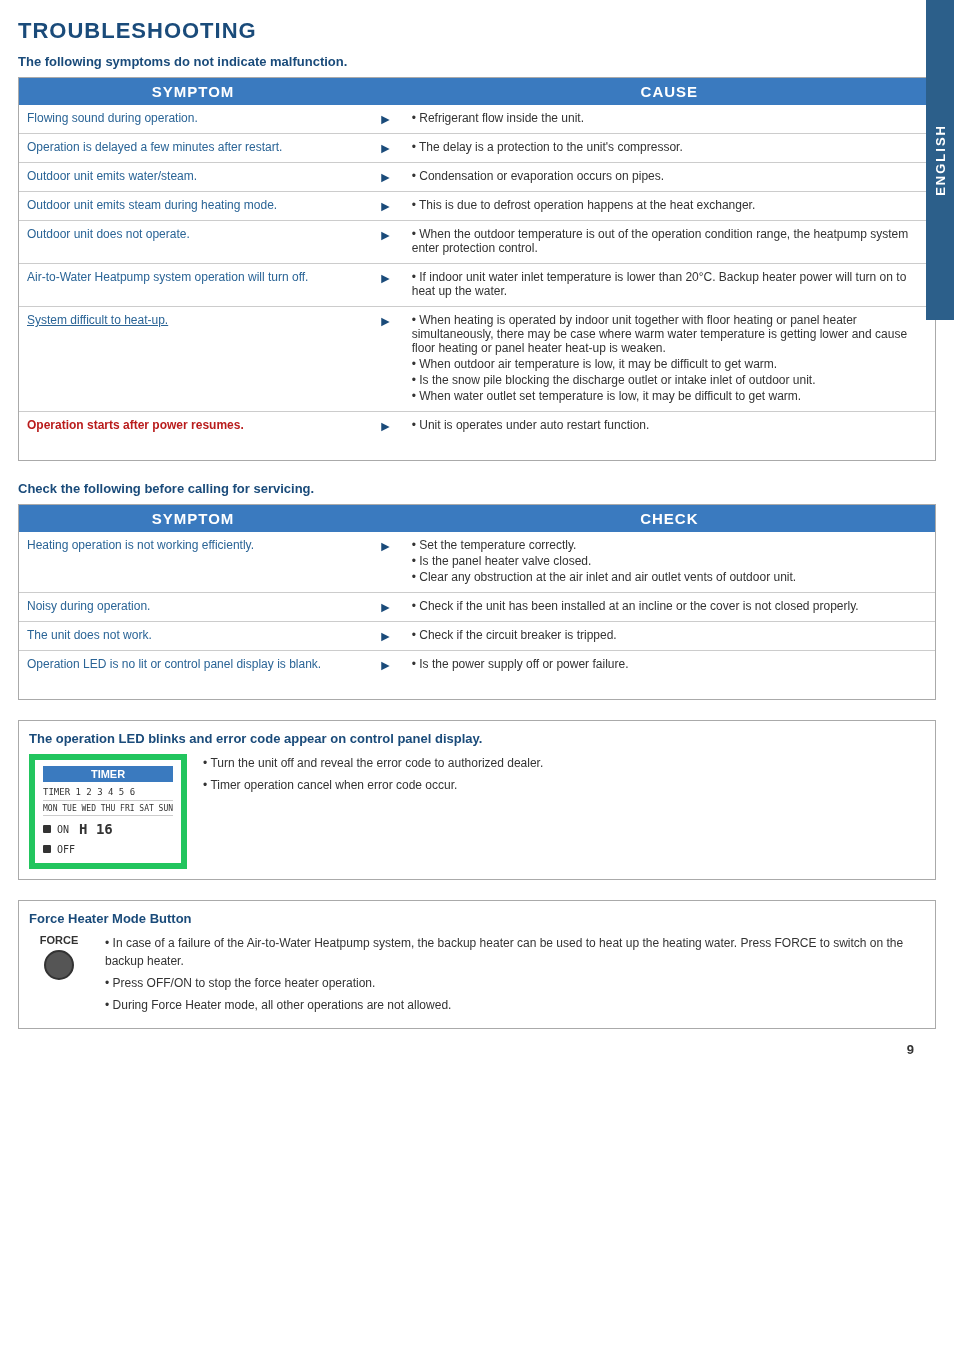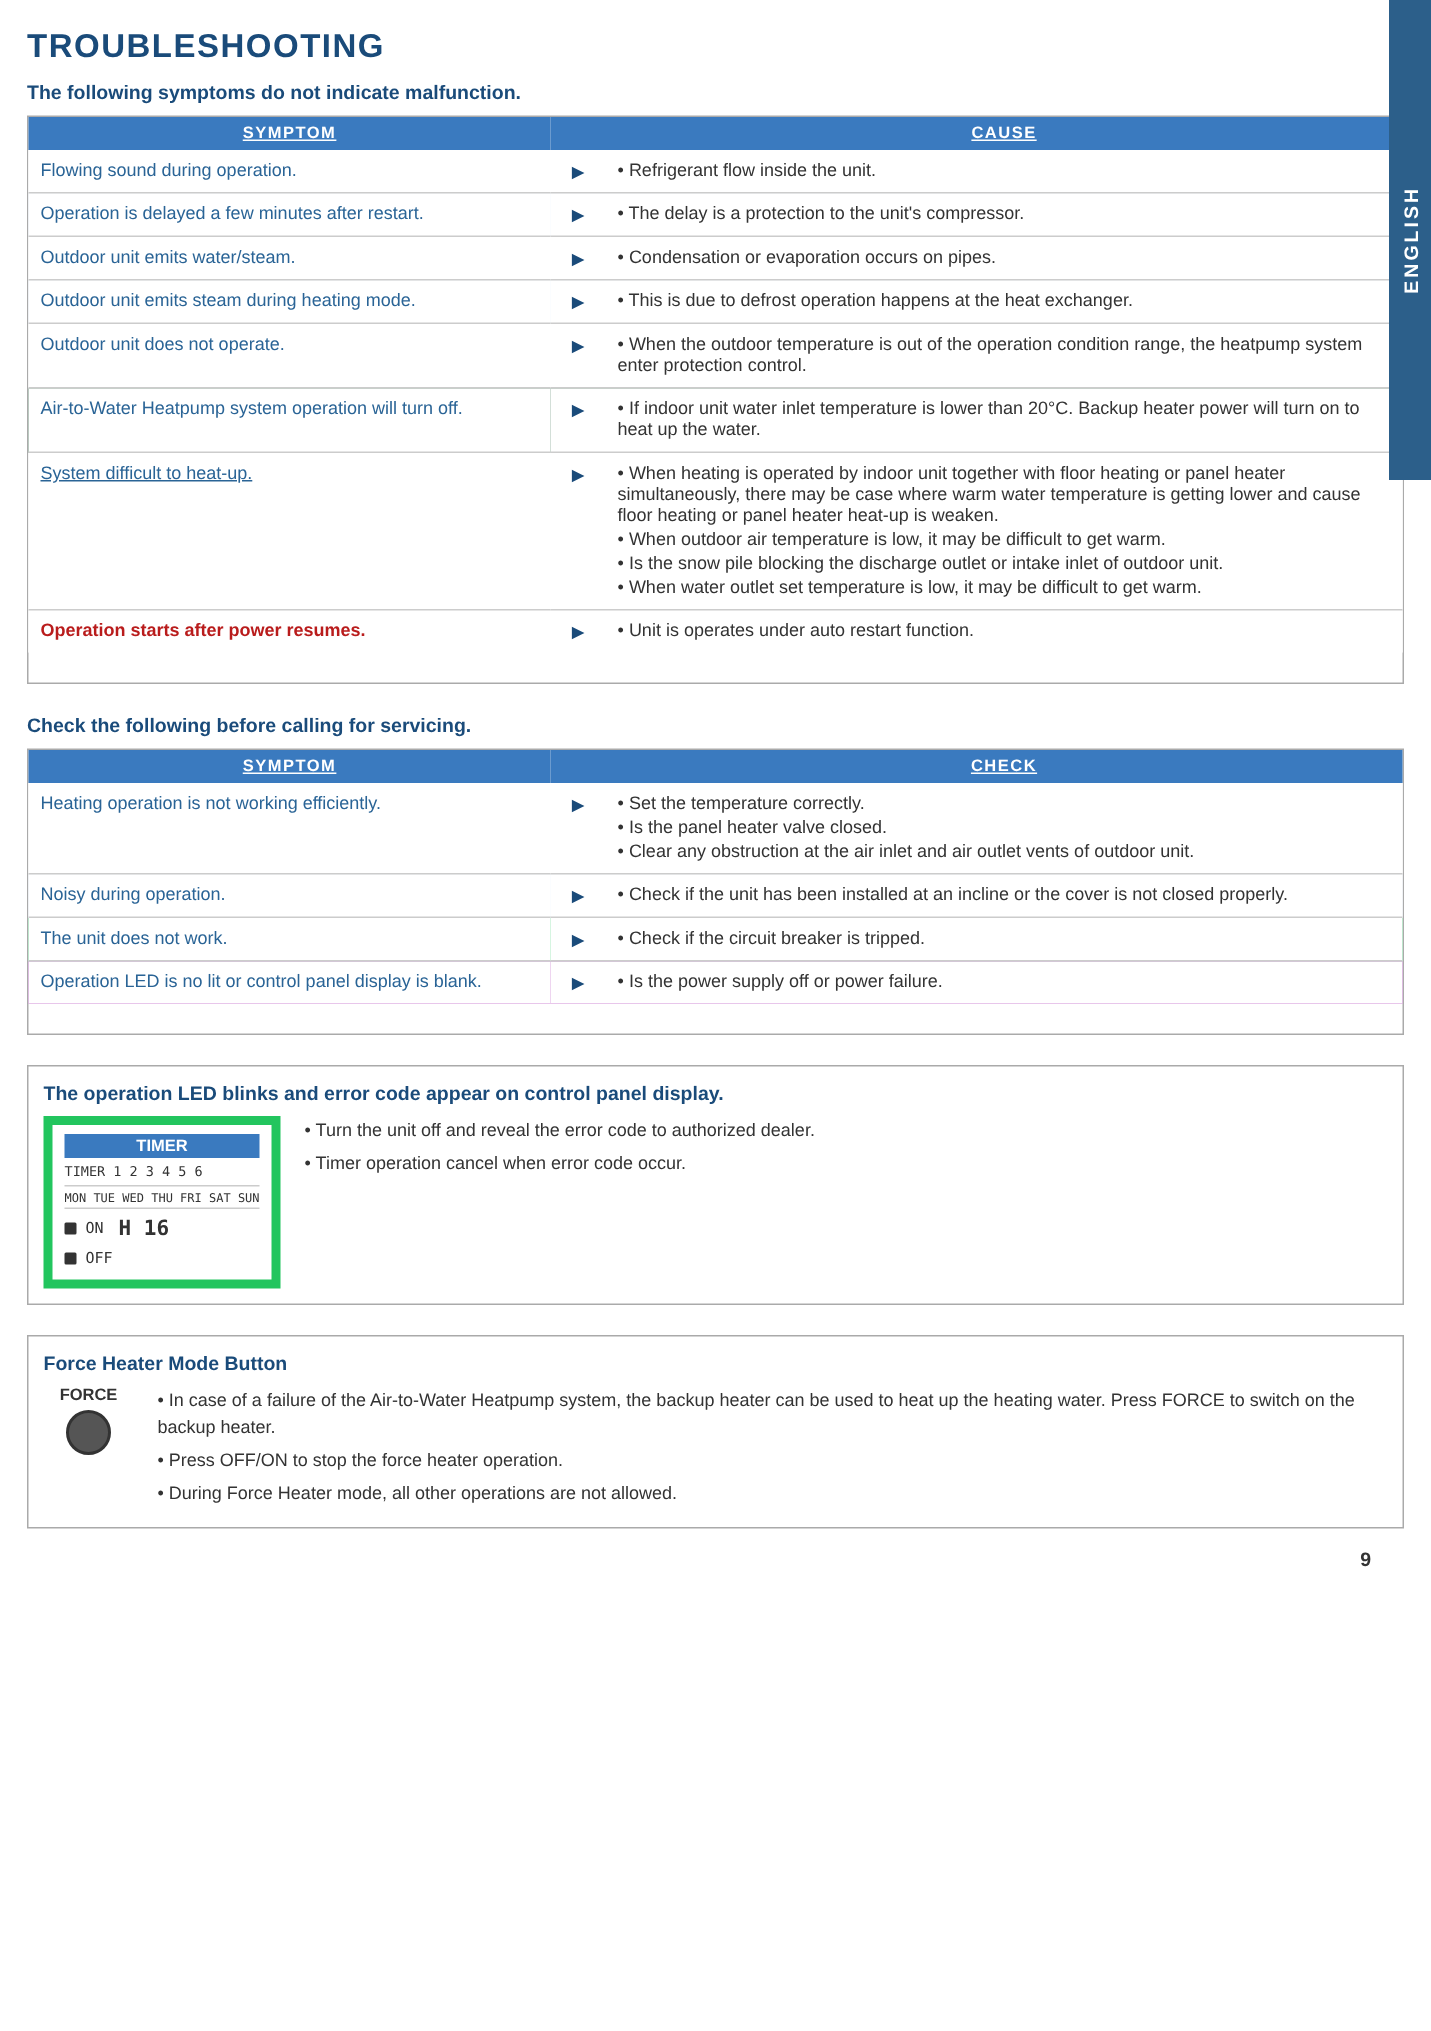--- a/index.html
+++ b/index.html
@@ -55,23 +55,22 @@
       width: 100%;
       border-collapse: collapse;
       margin-bottom: 20px;
     }
     .symptom-cause-table th {
       background: #3a7abf;
       color: white;
       font-weight: bold;
       text-align: center;
       padding: 5px 8px;
-      font-size: 11px;
+      font-size: 15px;
       letter-spacing: 1px;
-      text-decoration: underline;
     }
     .symptom-cause-table td {
       padding: 6px 8px;
       vertical-align: top;
       border-bottom: 1px solid #ccc;
     }
     .symptom-cause-table tr:last-child td {
       border-bottom: none;
     }
     .symptom-col {
@@ -342,21 +341,21 @@
             </tr>
             <tr style="background: #22c55e;">
               <td class="symptom-col" style="color: rgb(42, 100, 150);">The unit does not work.</td>
               <td class="arrow-col">►</td>
               <td class="cause-col">
                 <ul>
                   <li>Check if the circuit breaker is tripped.</li>
                 </ul>
               </td>
             </tr>
-            <tr style="background: #a21caf;">
+            <tr style="background: #c2410c;">
               <td class="symptom-col" style="color: rgb(42, 100, 150);">Operation LED is no lit or control panel display is blank.</td>
               <td class="arrow-col">►</td>
               <td class="cause-col">
                 <ul>
                   <li>Is the power supply off or power failure.</li>
                 </ul>
               </td>
             </tr>
           </tbody>
       </table>

